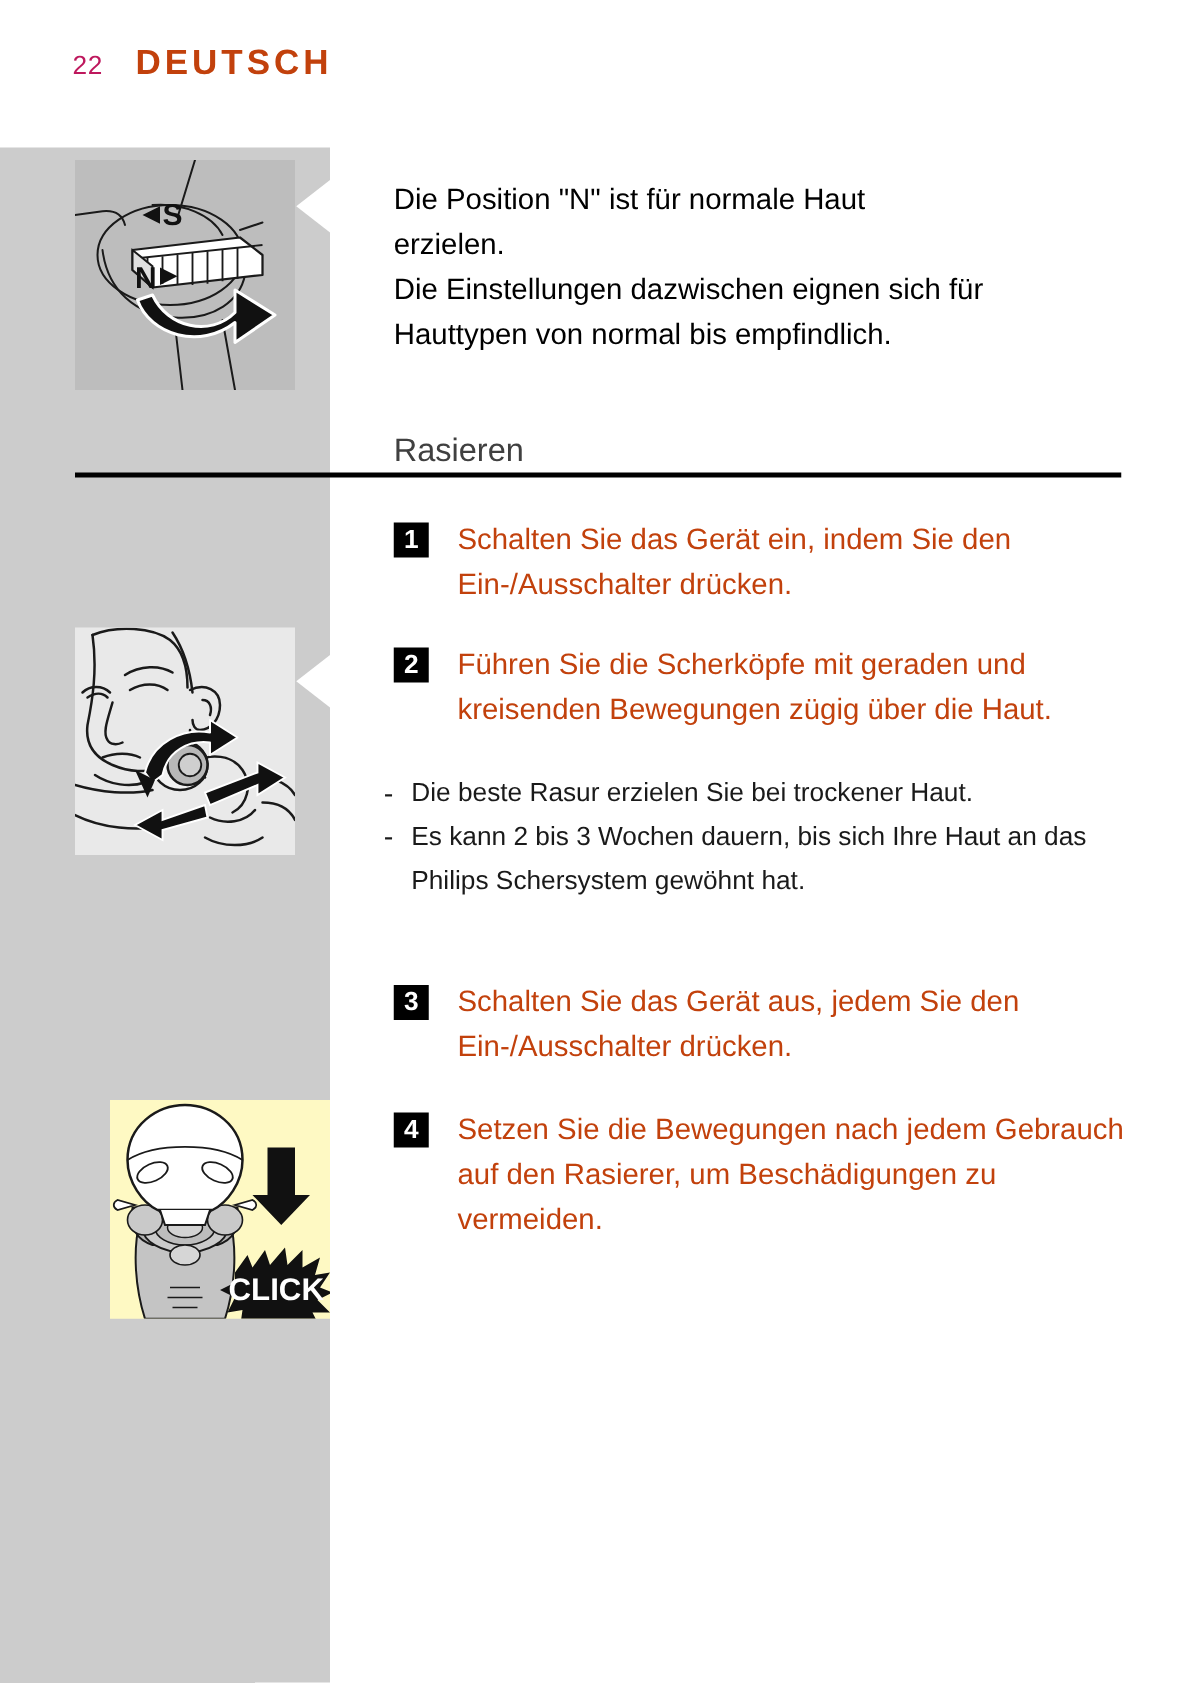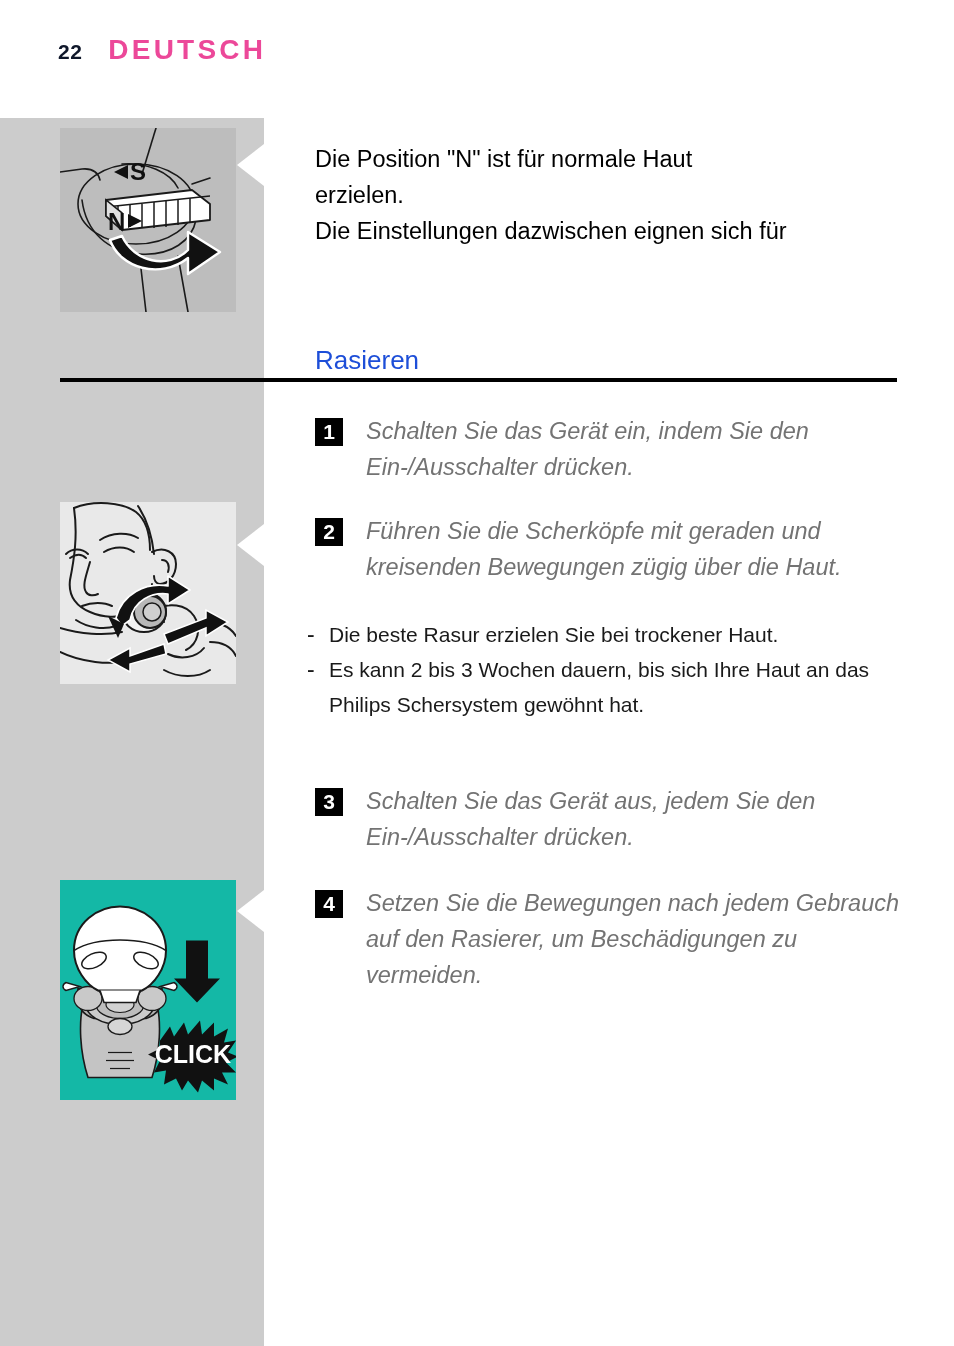--- a/index.html
+++ b/index.html
@@ -21,29 +21,29 @@
   .page-header {
     position: absolute;
     top: 34px;
     left: 58px;
     display: flex;
     align-items: baseline;
     gap: 26px;
   }
   .page-number {
     font-size: 21px;
-    font-weight: 700;
+    font-weight: 400;
     letter-spacing: 0.5px;
-    color: #0f172a;
+    color: #be185d;
   }
   .page-title {
     font-size: 28px;
     font-weight: 700;
     letter-spacing: 3.2px;
-    color: #ec4899;
+    color: #c2410c;
   }
 
   
   .sidebar {
     position: absolute;
     left: 0;
     top: 118px;
     width: 264px;
     height: 1228px;
     background: #cccccc;
@@ -65,21 +65,21 @@
 
   
   .illus {
     position: absolute;
     left: 60px;
     width: 176px;
     overflow: hidden;
   }
   .illus-1 { top: 128px; height: 184px; background: #bdbdbd; }
   .illus-2 { top: 502px; height: 182px; background: #e9e9e9; }
-  .illus-3 { top: 880px; height: 220px; background: #14b8a6; }
+  .illus-3 { top: 880px; height: 175px; background: #fef9c3; margin-left: 28px; }
   .illus svg { display: block; width: 100%; height: 100%; }
 
   
   .content {
     position: absolute;
     left: 315px;
     top: 0;
     width: 600px;
   }
 
@@ -95,21 +95,21 @@
     color: #000;
     white-space: nowrap;
   }
 
   .section-heading {
     position: absolute;
     top: 344px;
     left: 0;
     font-size: 26px;
     line-height: 32px;
-    color: #1d4ed8;
+    color: #404040;
   }
 
   .hrule {
     position: absolute;
     left: 60px;
     top: 378px;
     width: 837px;
     height: 4px;
     background: #000;
   }
@@ -131,22 +131,21 @@
     font-weight: 700;
     line-height: 28px;
     text-align: center;
     margin-top: 5px;
     font-family: "Liberation Sans", sans-serif;
   }
   .step-text {
     margin-left: 23px;
     font-size: 23.5px;
     line-height: 36px;
-    color: #737373;
-    font-style: italic;
+    color: #c2410c;
   }
   .step-1 { top: 413px; width: 590px; }
   .step-2 { top: 513px; width: 610px; }
   .step-3 { top: 783px; width: 590px; }
   .step-4 { top: 885px; width: 590px; }
 
   
   .bullets {
     position: absolute;
     left: -8px;
@@ -314,20 +313,21 @@
 </div>
 
 <div class="hrule"></div>
 
 <div class="content">
 
   <div class="intro-block">
     <div class="intro-line">Die Position "N" ist für normale Haut</div>
     <div class="intro-line">erzielen.</div>
     <div class="intro-line">Die Einstellungen dazwischen eignen sich für</div>
+    <div class="intro-line">Hauttypen von normal bis empfindlich.</div>
   </div>
 
   <div class="section-heading">Rasieren</div>
 
   <div class="step step-1">
     <div class="step-badge">1</div>
     <div class="step-text">Schalten Sie das Gerät ein, indem Sie den Ein-/Ausschalter drücken.</div>
   </div>
 
   <div class="step step-2">

